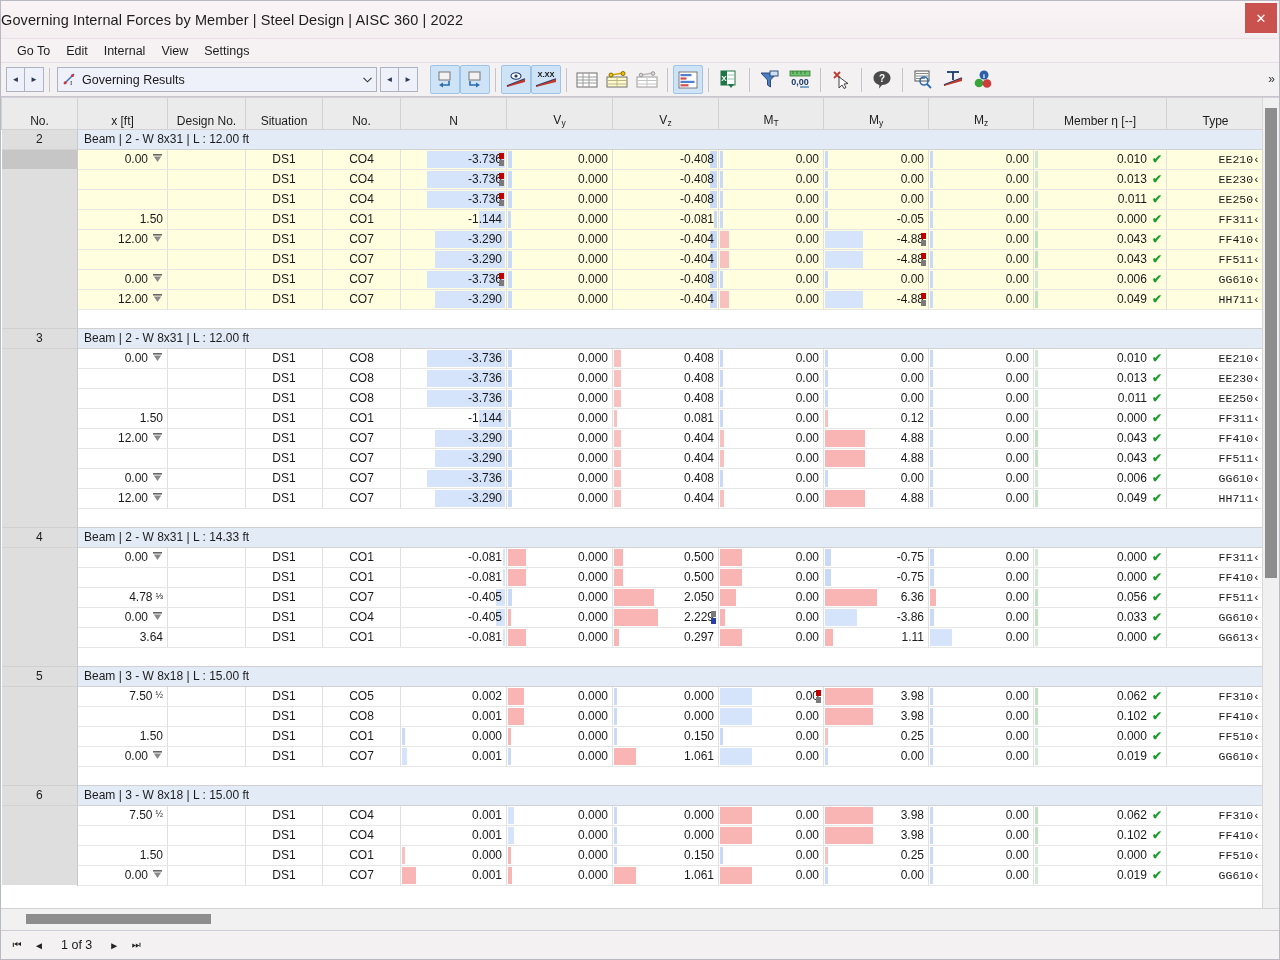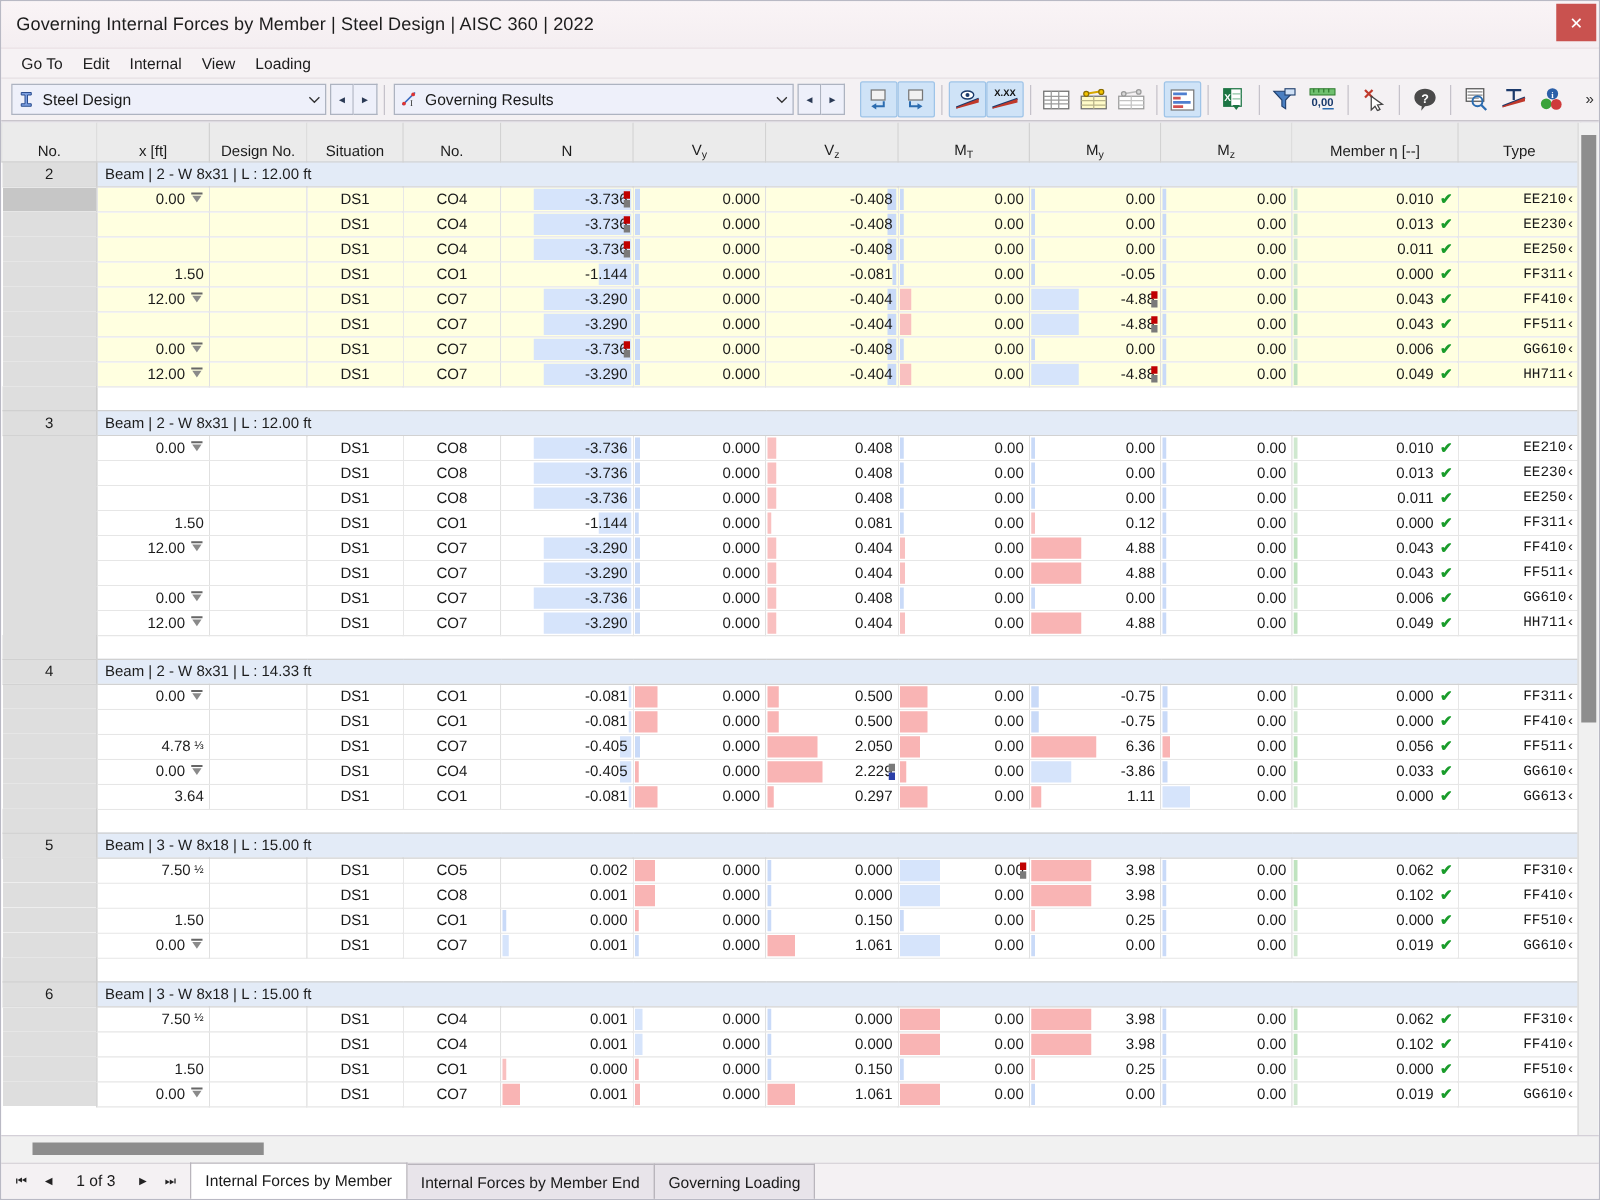--- a/index.html
+++ b/index.html
@@ -22,21 +22,20 @@
 
   
   .titlebar {
     height: 38px; min-height: 38px;
     background: linear-gradient(180deg,#faf4f6 0%, #f4eef1 100%);
     display: flex; align-items: center;
     position: relative;
     border-bottom: 1px solid #eadfe4;
   }
   .titlebar .title {
-    padding-left: 12px;
     font-size: 14.5px;
     color: #1c1c1c;
     letter-spacing: .1px;
     white-space: nowrap;
   }
   .close-btn {
     position: absolute; right: 2px; top: 2px;
     width: 32px; height: 30px;
     background: #c9524f;
     color: #fff;
@@ -288,38 +287,25 @@
   <div class="titlebar">
     <div class="title">Governing Internal Forces by Member | Steel Design | AISC 360 | 2022</div>
     <div class="close-btn">✕</div>
   </div>
 
   <div class="menubar">
     <div class="mi">Go To</div>
     <div class="mi">Edit</div>
     <div class="mi">Internal</div>
     <div class="mi">View</div>
-    <div class="mi">Loading</div>
+    <div class="mi">Settings</div>
   </div>
 
   <div class="toolbar">
 
-    <div class="combo combo1">
-      <span class="cb-icon">
-        <svg width="15" height="15" viewBox="0 0 15 15">
-          <polygon points="3,2 11,2 11,4 8,4 8,11 11,11 11,13 3,13 3,11 6,11 6,4 3,4" fill="#7d9fe0" stroke="#2a4d8f" stroke-width="0.8"></polygon>
-        </svg>
-      </span>
-      <span class="cb-text">Steel Design</span>
-      <span class="cb-arrow">
-        <svg width="9" height="6" viewBox="0 0 9 6">
-            <path d="M0.5 0.8 L4.5 4.8 L8.5 0.8" fill="none" stroke="#333" stroke-width="1.1"></path>
-          </svg>
-      </span>
-    </div>
     <div class="navbtn first">◄</div>
     <div class="navbtn">►</div>
 
     <div class="tb-sep"></div>
 
     <div class="combo combo2" style="margin-left:2px">
       <span class="cb-icon">
         <svg width="15" height="15" viewBox="0 0 15 15">
           <line x1="2" y1="12" x2="12" y2="2" stroke="#3a6abf" stroke-width="1.4"></line>
           <circle cx="3.2" cy="10.8" r="1.5" fill="#d33"></circle>
@@ -1770,19 +1756,14 @@
   </div>
 
   <div class="bottombar">
     <div class="pager">
       <div class="pgbtn">⏮</div>
       <div class="pgbtn">◄</div>
       <div class="pgtext">1 of 3</div>
       <div class="pgbtn">►</div>
       <div class="pgbtn">⏭</div>
     </div>
-    <div class="tabs">
-      <div class="tab active">Internal Forces by Member</div>
-      <div class="tab">Internal Forces by Member End</div>
-      <div class="tab">Governing Loading</div>
-    </div>
   </div>
 </div>
 
 </body></html>

